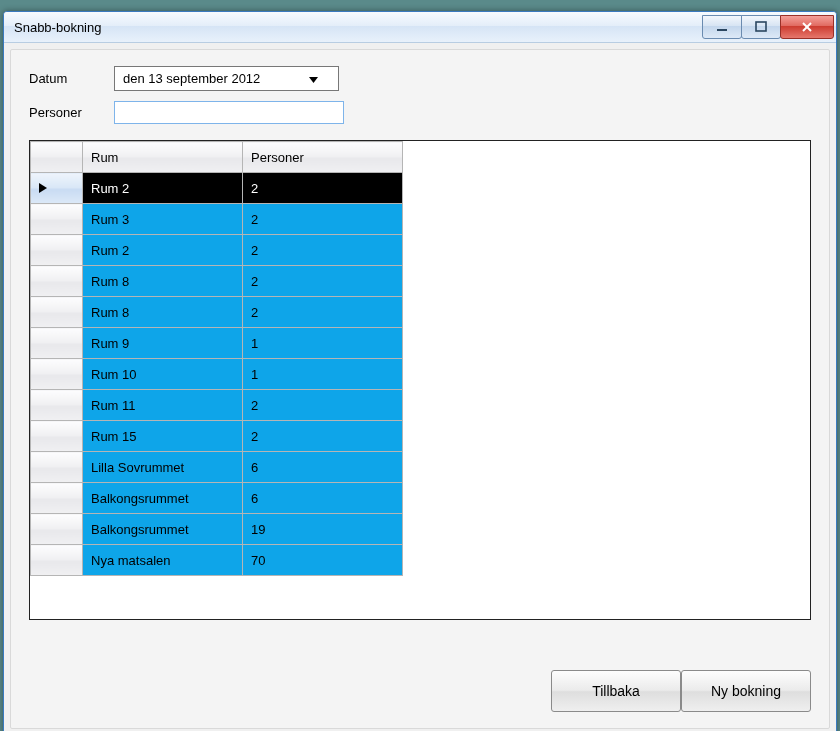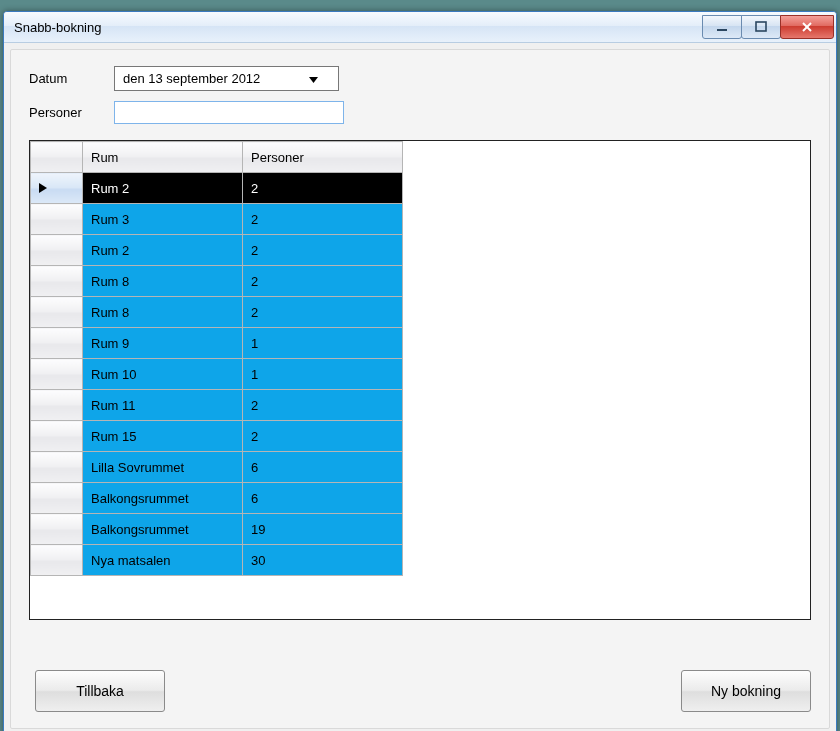--- a/index.html
+++ b/index.html
@@ -62,21 +62,21 @@
   col.room{width:160px;}
   col.pers{width:160px;}
   td.rowhdr{
     background:linear-gradient(#fdfdfe,#f0f0f2 48%,#e8e8eb 52%,#f0f0f2)!important;
     text-align:center;padding:0;
   }
   tr.selected td.data{background:#000000;color:#fff;}
   tr.selected td.rowhdr{background:linear-gradient(#eef4fb,#d9e7f7 48%,#c8dbf2 52%,#dce9f8)!important;}
   .rowmarker{display:inline-block;}
   .footer{
-    margin-top:auto;display:flex;justify-content:space-between;padding-top:14px;padding-left:6px;
+    margin-top:auto;display:flex;justify-content:flex-end;padding-top:14px;padding-left:6px;
   }
   .btn{
     min-width:130px;height:42px;border:1px solid #8a8a8a;border-radius:3px;
     background:linear-gradient(#fdfdfd,#ebebeb 48%,#dedede 52%,#efefef);
     font-family:inherit;font-size:14px;cursor:pointer;
   }
 </style>
 </head>
 <body>
 
@@ -197,21 +197,21 @@
               <td class="data">6</td>
             </tr>
             <tr>
               <td class="rowhdr"></td>
               <td class="data">Balkongsrummet</td>
               <td class="data">19</td>
             </tr>
             <tr>
               <td class="rowhdr"></td>
               <td class="data">Nya matsalen</td>
-              <td class="data">30</td>
+              <td class="data">70</td>
             </tr>
           </tbody>
       </table>
     </div>
 
     <div class="footer">
       <button class="btn">Tillbaka</button>
       <button class="btn">Ny bokning</button>
     </div>
 

